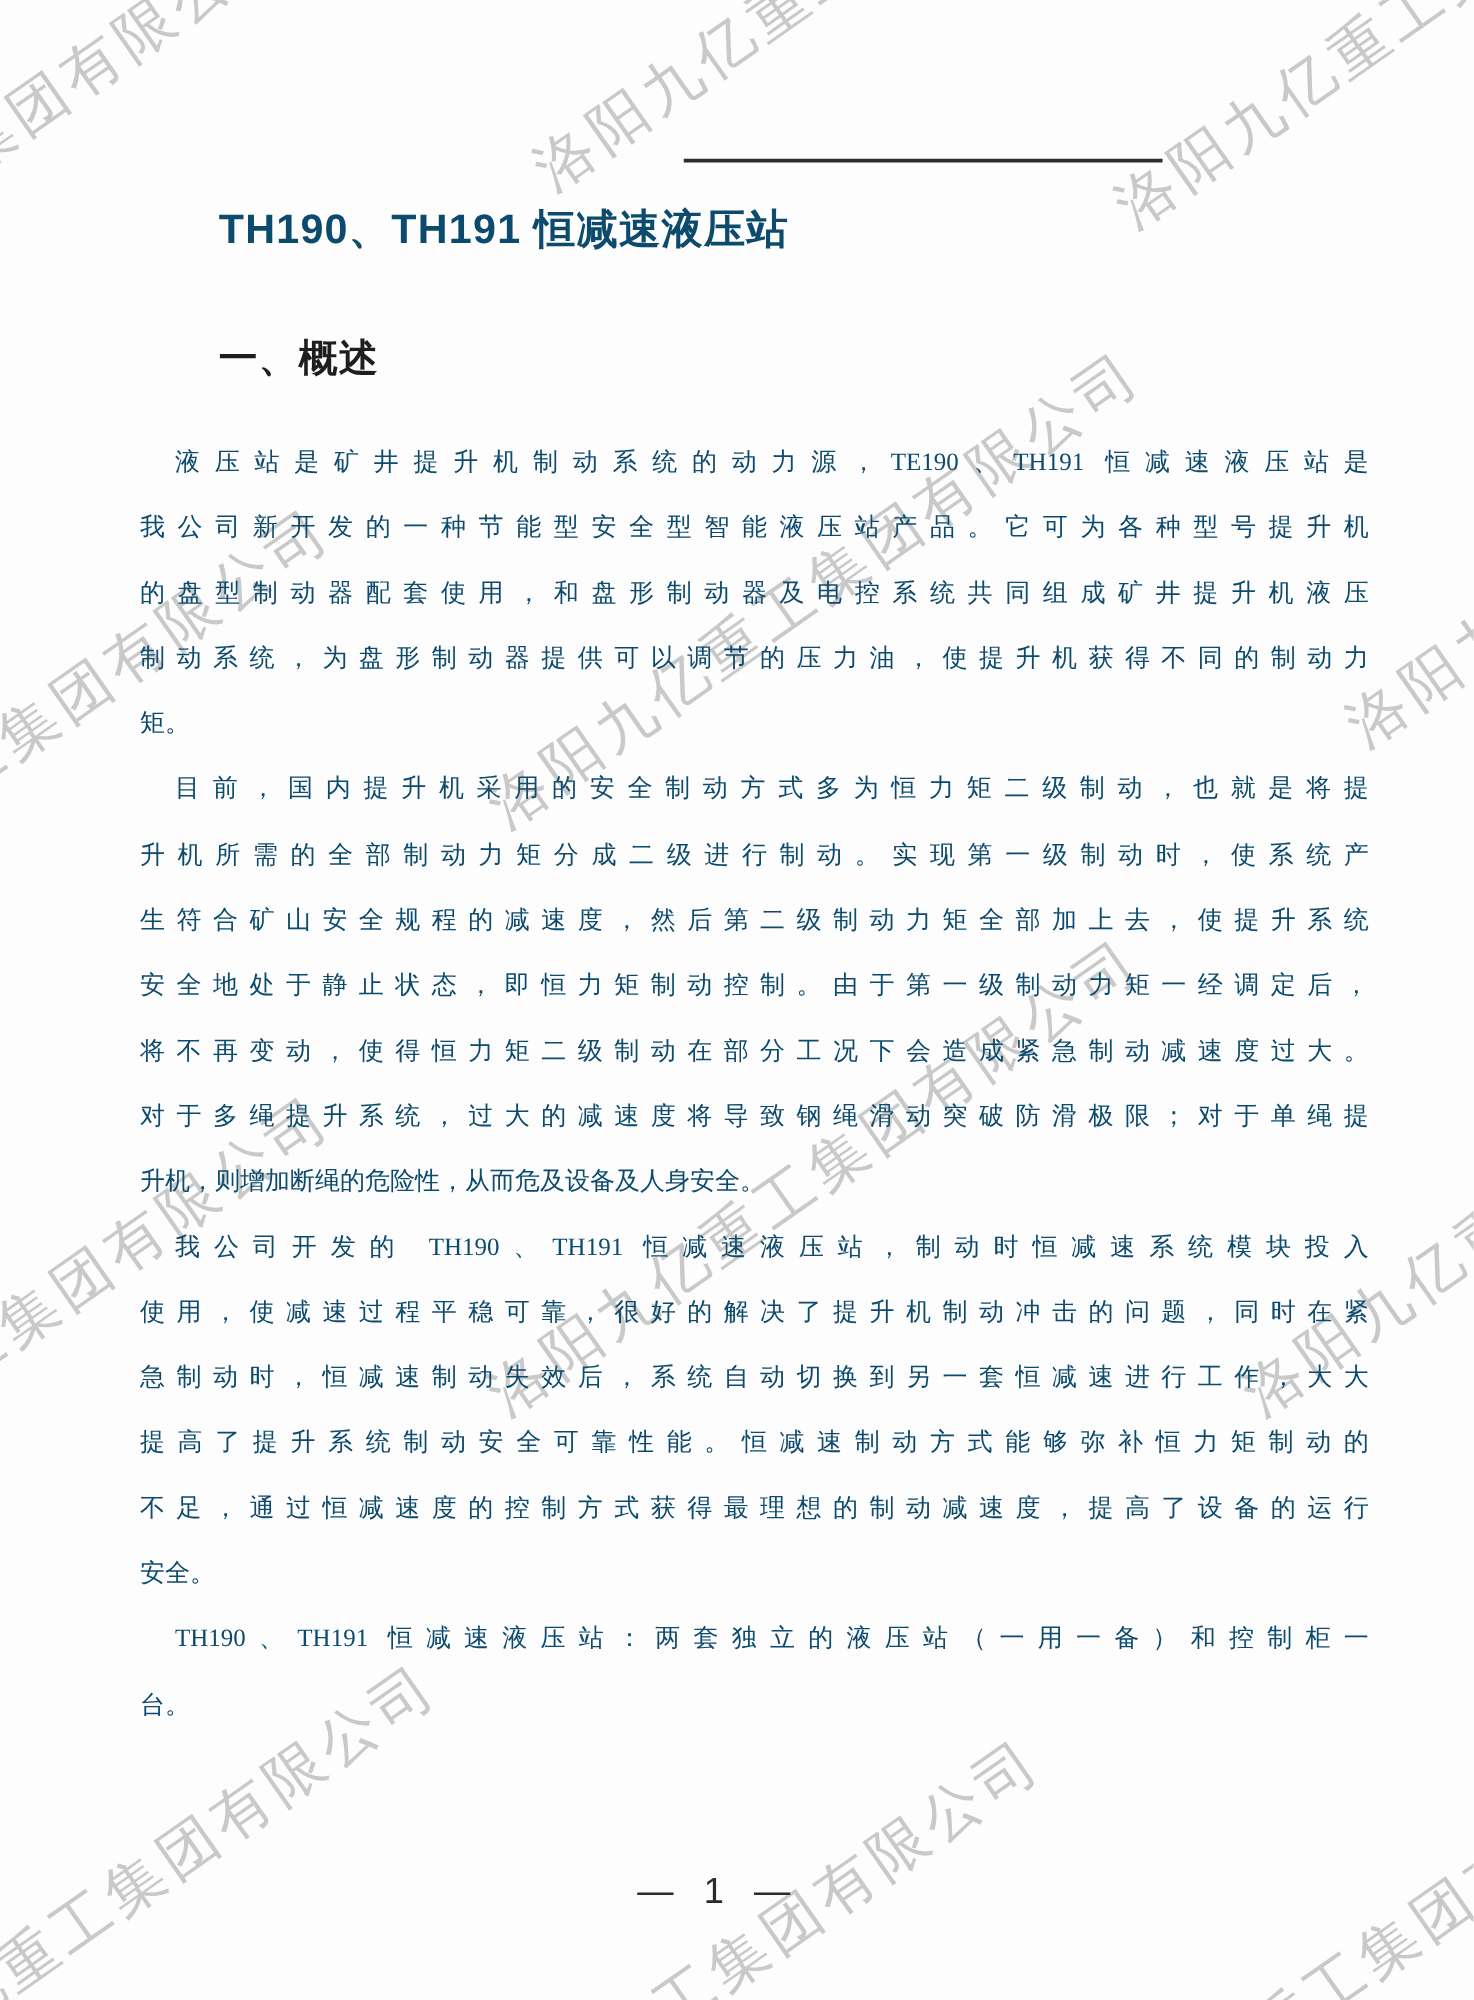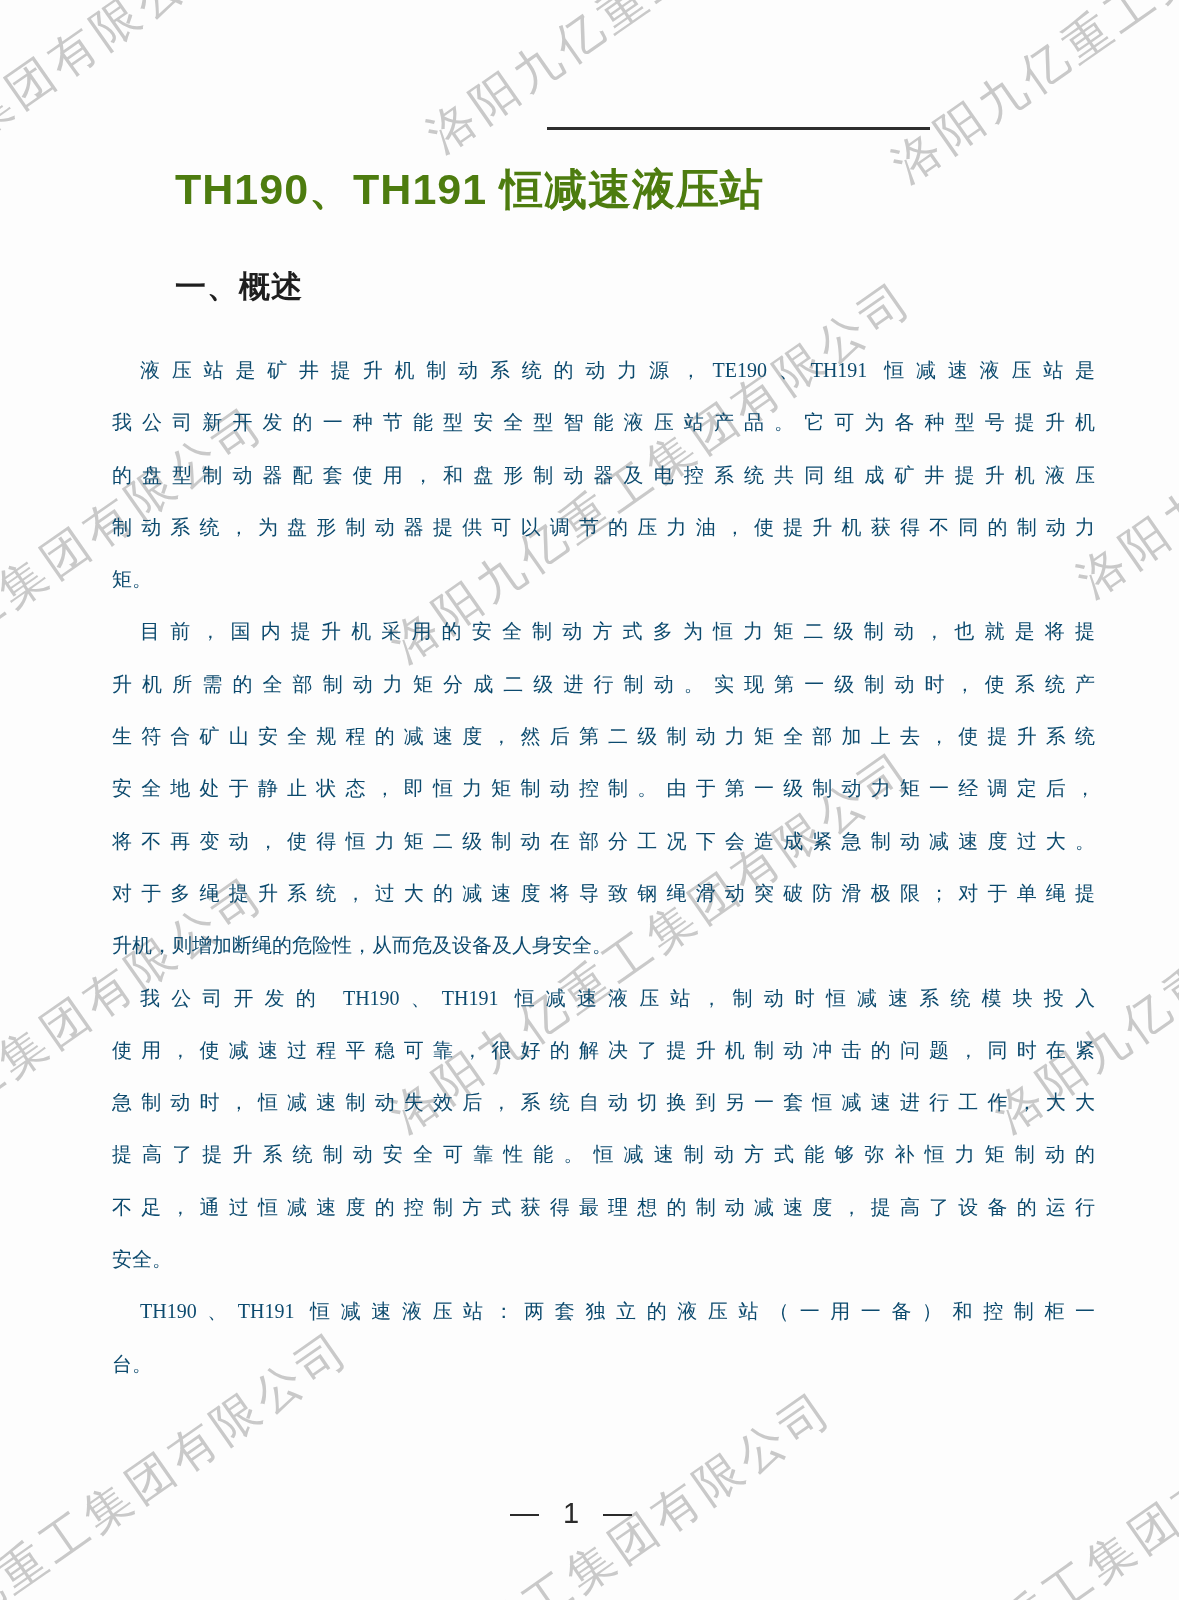--- a/index.html
+++ b/index.html
@@ -66,23 +66,23 @@
     background: #2e2e2e;
   }
 
   .doc-title {
     position: absolute;
     top: 161px;
     left: 175px;
     margin: 0;
     font-family: "Liberation Sans", sans-serif;
     font-weight: 700;
-    font-size: 43px;
+    font-size: 33px;
     letter-spacing: 1px;
-    color: #4d7c0f;
+    color: #0c4a6e;
   }
   .section-heading {
     position: absolute;
     top: 266px;
     left: 175px;
     margin: 0;
     font-family: Liberation Sans, sans-serif;
     font-weight: 700;
     font-size: 31px;
     letter-spacing: 1px;

